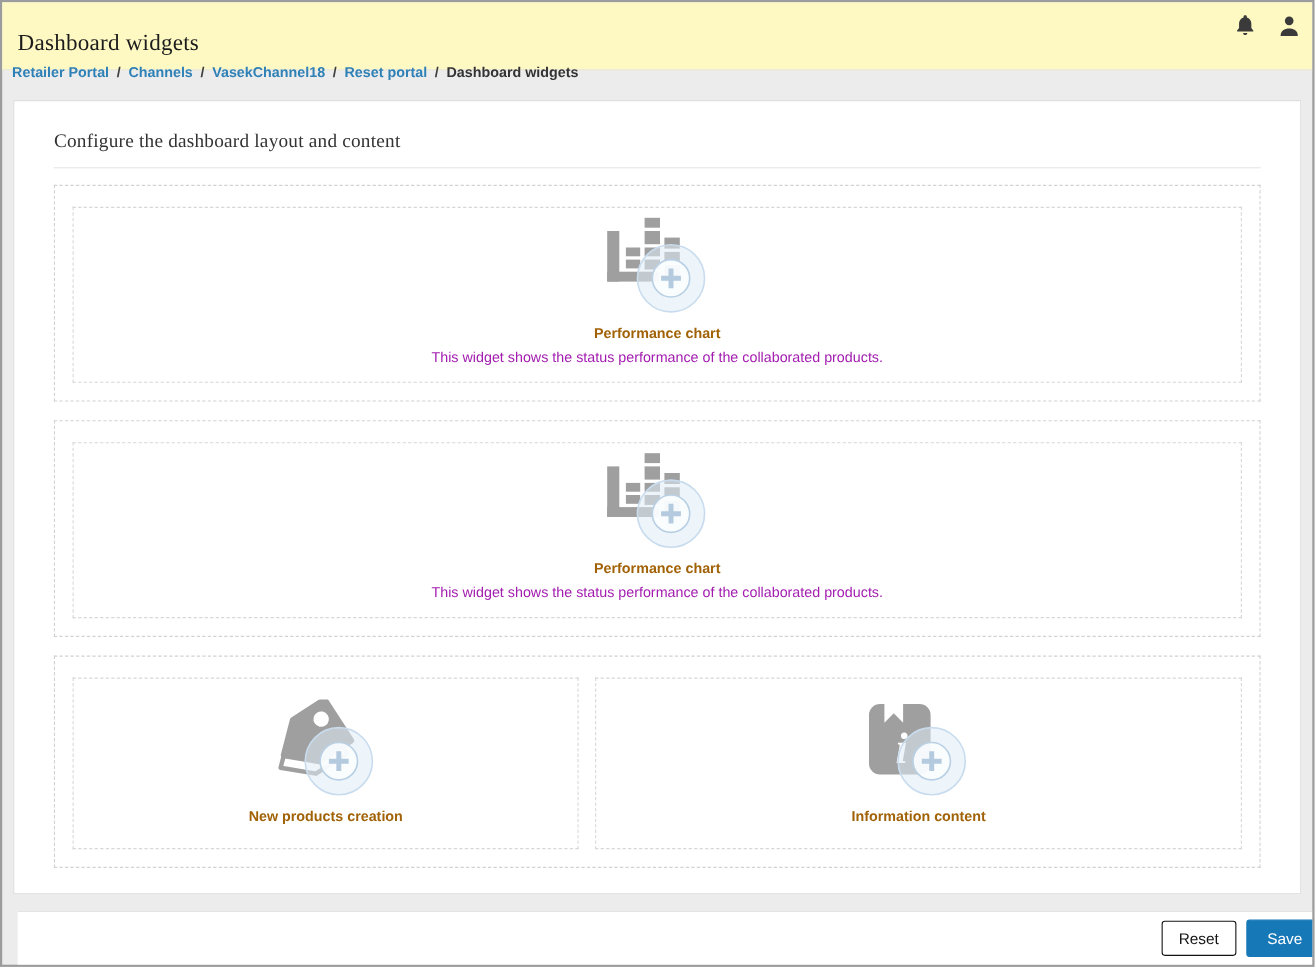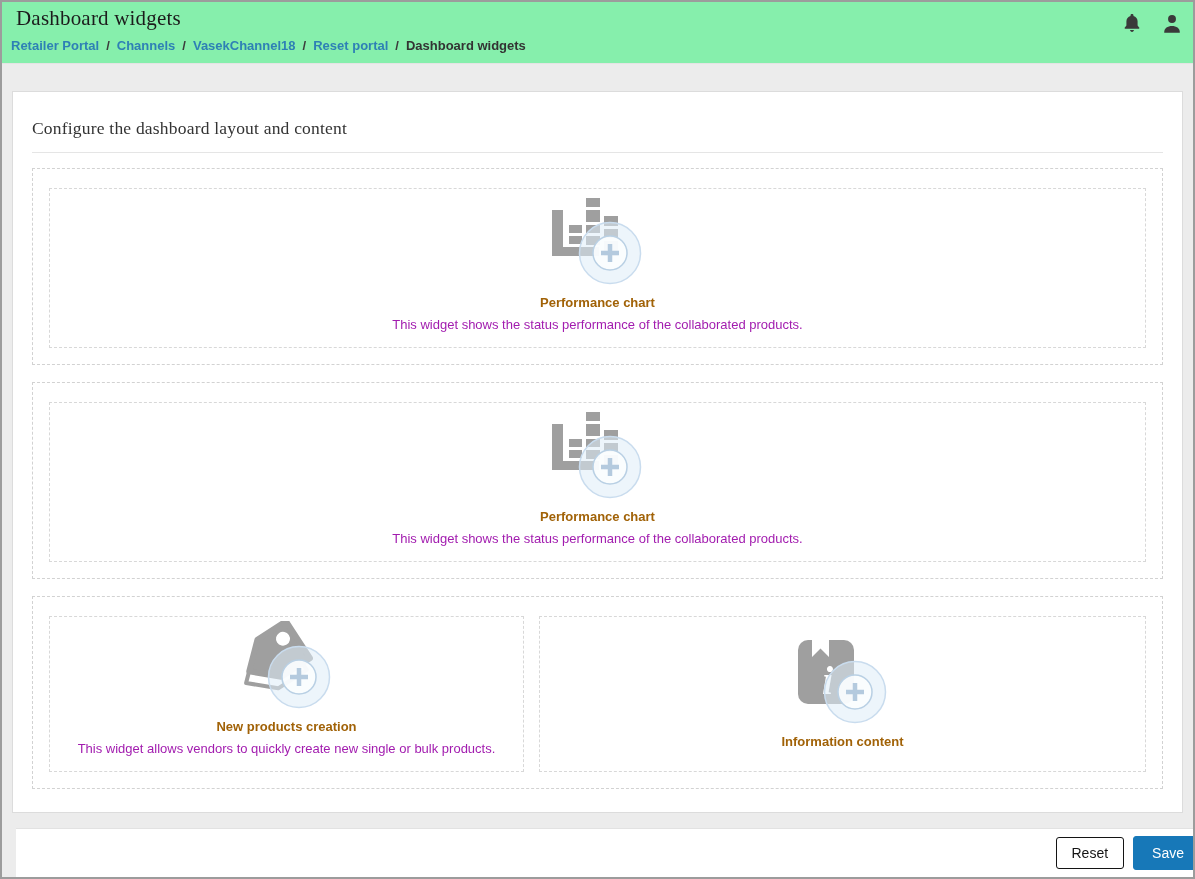--- a/index.html
+++ b/index.html
@@ -6,23 +6,23 @@
   html, body { width: 1195px; height: 879px; }
   body {
     font-family: "Liberation Sans", sans-serif;
     background: #ececec;
     border: 2px solid #9c9c9c;
     overflow: hidden;
     position: relative;
   }
   
   .topbar {
-    background: #86efac;
+    background: #fef9c3;
     height: 62px;
-    padding: 4px 14px 0 14px;
+    padding: 24px 14px 0 14px;
     border-bottom: 1px solid #e4e4e4;
     position: relative;
   }
   .page-title {
     font-family: "Liberation Serif", serif;
     font-weight: 400;
     font-size: 21px;
     color: #1c1c1c;
     letter-spacing: .2px;
   }
@@ -41,21 +41,21 @@
   .breadcrumb .current { color: #333; }
   .topbar-icons { position: absolute; right: 10px; top: 9px; display: flex; gap: 18px; align-items: center; }
   .topbar-icons svg { display: block; cursor: pointer; }
 
   
   .card {
     margin: 27px 10px 0 10px;
     height: 722px;
     background: #fff;
     border: 1px solid #dcdcdc;
-    padding: 0 19px;
+    padding: 0 36px;
     overflow: hidden;
   }
   .card h2 {
     font-family: "Liberation Serif", serif;
     font-weight: 400;
     font-size: 17.5px;
     color: #333;
     margin: 26px 0 13px 0;
     letter-spacing: .2px;
   }
@@ -227,21 +227,20 @@
               <circle cx="54" cy="21" r="7" fill="#fff"></circle>
             </g>
           </svg>
           <svg class="plus-overlay" width="64" height="64" viewBox="0 0 64 64">
             <circle cx="32" cy="32" r="30.5" fill="#dfecf7" fill-opacity="0.55" stroke="#c9dcee" stroke-width="1.5"></circle>
             <circle cx="32" cy="32" r="17" fill="#fbfdfe" fill-opacity="0.92" stroke="#b9d0e4" stroke-width="1.5"></circle>
             <path d="M32 23v18M23 32h18" stroke="#b4cade" stroke-width="4.5"></path>
           </svg>
         </div>
         <div class="w-title">New products creation</div>
-        <div class="w-desc">This widget allows vendors to quickly create new single or bulk products.</div>
       </div>
 
       <div class="cell wide">
         <div class="icon-block">
           <svg class="gray-icon" width="64" height="72" viewBox="0 0 64 72">
             <rect x="2" y="4" width="56" height="64" rx="10" fill="#9f9f9f"></rect>
             <polygon points="16,4 33,4 33,21 24.5,12.5 16,21" fill="#fff"></polygon>
             <text x="26" y="58" font-size="40" font-style="italic" font-weight="bold" font-family="Liberation Serif, serif" fill="#fff">i</text>
           </svg>
           <svg class="plus-overlay" width="64" height="64" viewBox="0 0 64 64">

